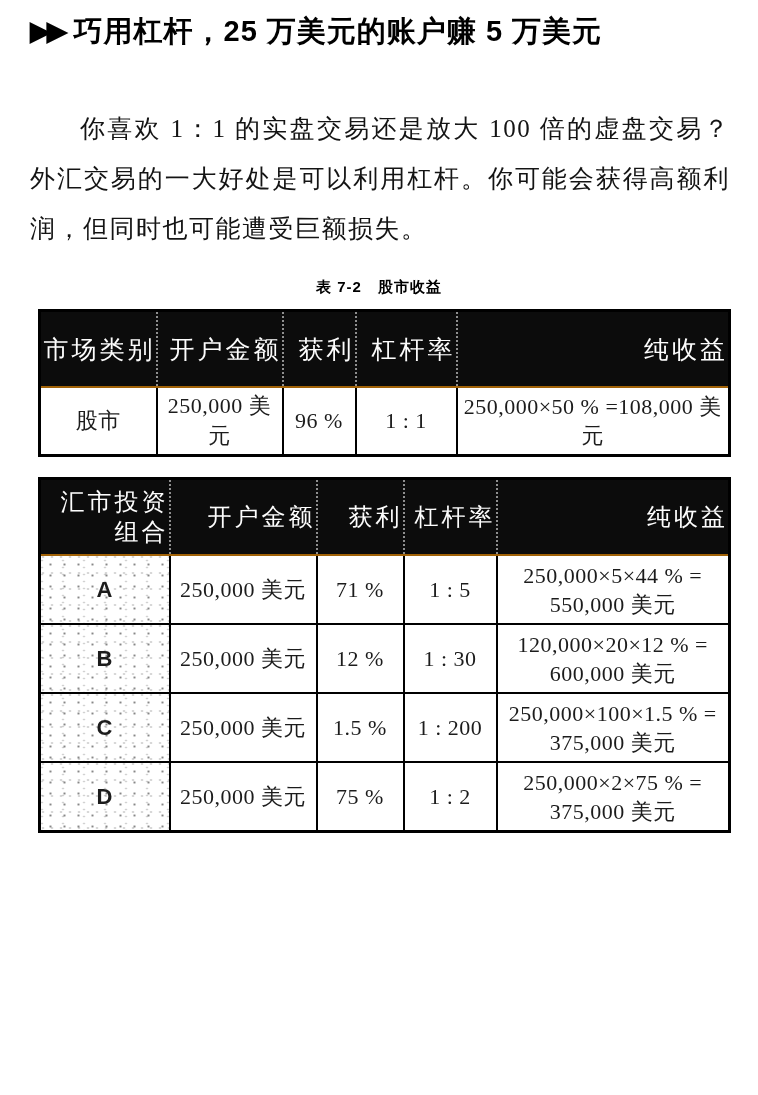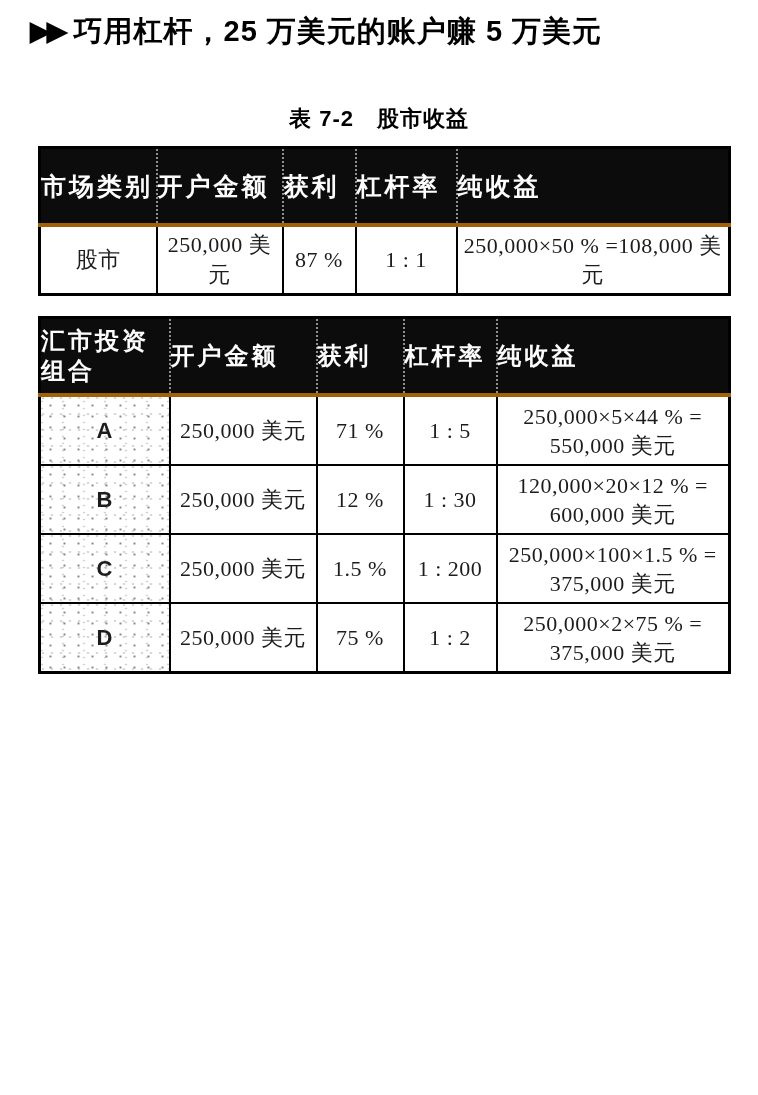--- a/index.html
+++ b/index.html
@@ -37,21 +37,21 @@
     letter-spacing: 1.5px;
     text-align: justify;
     color: #141414;
   }
   .bodytext p { margin: 0; text-indent: 2em; }
 
   
   .caption {
     text-align: center;
     font-weight: bold;
-    font-size: 22px;
+    font-size: 15px;
     color: #000;
     font-family: "Liberation Sans", sans-serif;
     letter-spacing: 1px;
   }
   .caption.c1 { margin-top: 24px; }
   .caption.c2 { margin-top: 28px; }
 
   
   table.t {
     border-collapse: collapse;
@@ -61,26 +61,26 @@
     border: 3px solid #000;
     background: #fff;
   }
   table.t1 { margin-top: 12px; }
   table.t2 { margin-top: 20px; }
 
   table.t thead th {
     background: #0c0c0c;
     color: #fdfdfd;
     font-family: "Liberation Sans", sans-serif;
-    font-weight: bold;
+    font-weight: normal;
     font-size: 25px;
     letter-spacing: 3px;
-    text-align: left;
+    text-align: right;
     vertical-align: middle;
-    border-bottom: 4px solid #a16207;
+    border-bottom: 2px solid #a16207;
     padding: 0;
   }
   table.t thead th + th { border-left: 2px dotted #8f8f8f; }
   table.t1 thead th { height: 74px; }
   table.t2 thead th { height: 74px; font-size: 24px; line-height: 30px; }
 
   table.t td {
     border: 2px solid #000;
     font-size: 22px;
     color: #1c1c1c;
@@ -114,20 +114,21 @@
   }
 </style>
 </head>
 <body>
 
 <div class="page">
 
   <h1 class="title"><span class="marker">▶▶</span><span>巧用杠杆，25 万美元的账户赚 5 万美元</span></h1>
 
   <div class="bodytext">
+    <p>你喜欢 1：1 的实盘交易还是放大 100 倍的虚盘交易？外汇交易的一大好处是可以利用杠杆。你可能会获得高额利润，但同时也可能遭受巨额损失。</p>
   </div>
 
   <div class="caption c1">表 7-2　股市收益</div>
 
   <table class="t t1">
     <colgroup>
       <col style="width:117px">
         <col style="width:126px">
         <col style="width:73px">
         <col style="width:101px">
@@ -139,21 +140,21 @@
         <th>开户金额</th>
         <th>获利</th>
         <th>杠杆率</th>
         <th>纯收益</th>
       </tr>
     </thead>
     <tbody>
       <tr>
         <td>股市</td>
         <td>250,000 美元</td>
-        <td>87 %</td>
+        <td>96 %</td>
         <td>1 : 1</td>
         <td class="formula">250,000×50 % =108,000 美元</td>
       </tr>
     </tbody>
   </table>
 
 
   <table class="t t2">
     <colgroup>
       <col style="width:130px">

